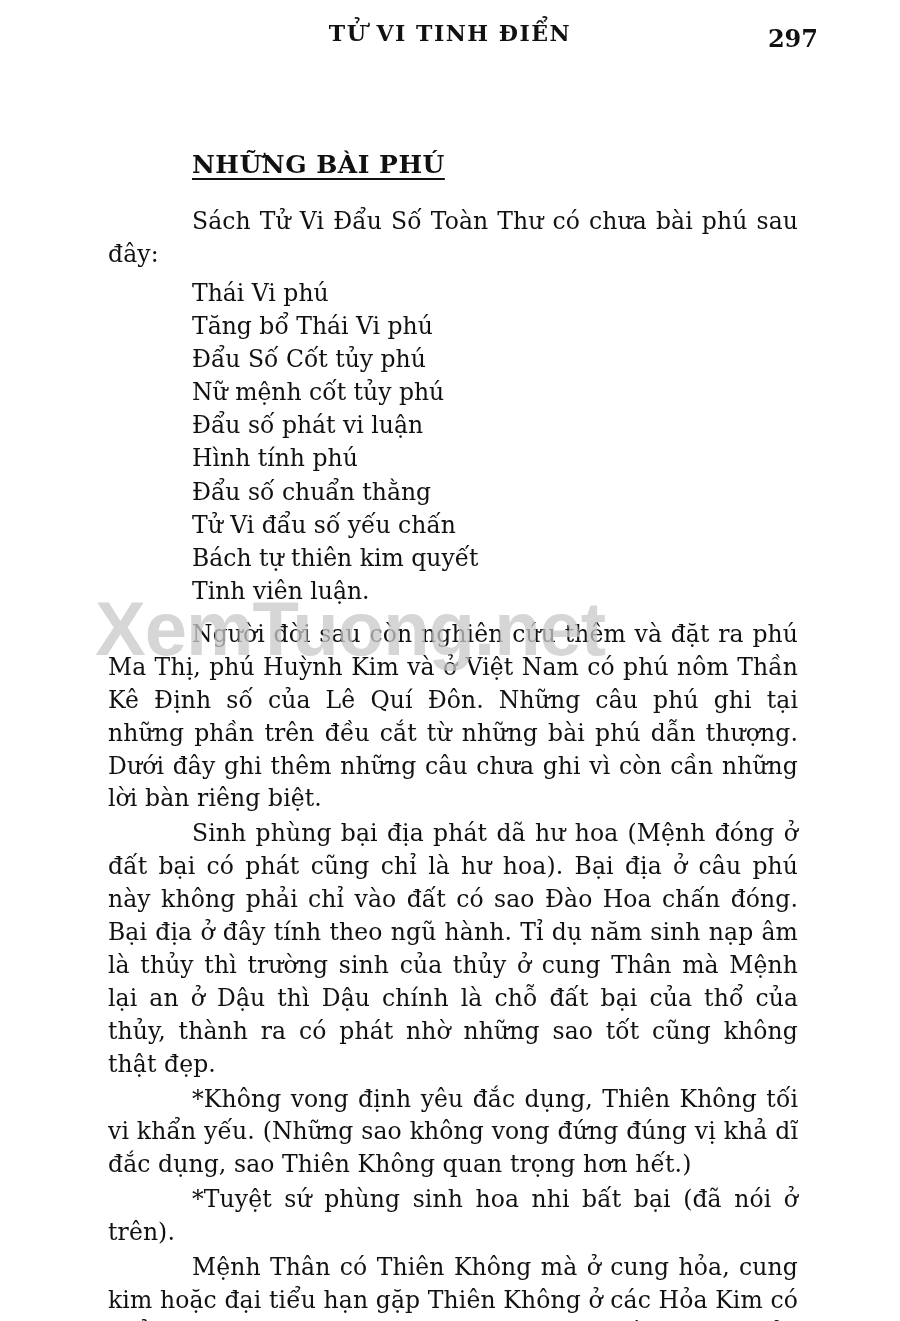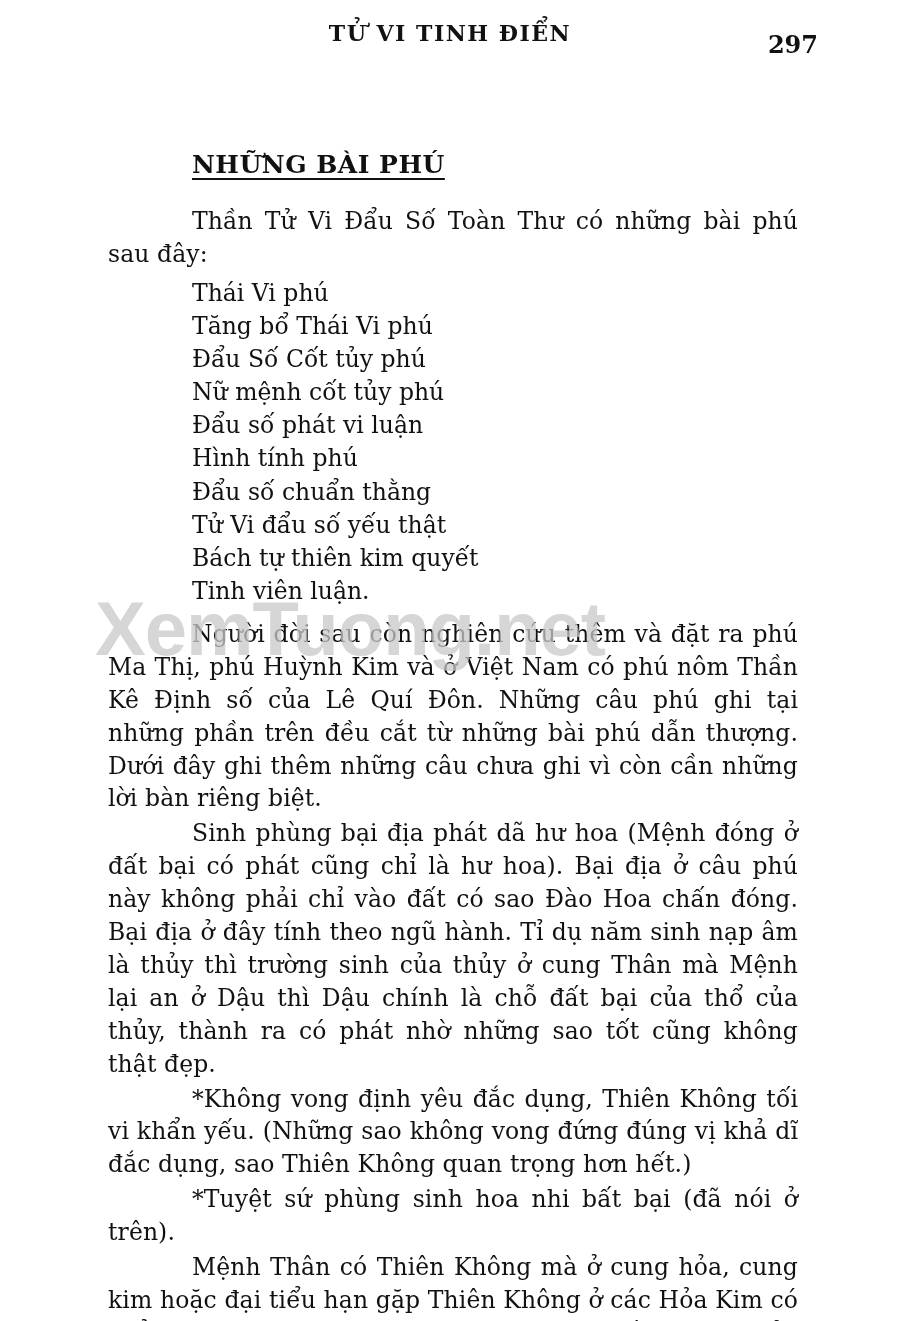--- a/index.html
+++ b/index.html
@@ -35,21 +35,21 @@
     width: 900px;
     text-align: center;
     font-size: 22px;
     letter-spacing: 1.5px;
     font-weight: 600;
     font-family: "DejaVu Serif", serif;
   }
   .head-page {
     position: absolute;
     right: 82px;
-    top: 10px;
+    top: 4px;
     font-size: 24px;
     font-weight: 600;
     font-family: "DejaVu Serif", serif;
   }
   
   .content {
     position: absolute;
     top: 150px;
     left: 108px;
     width: 690px;
@@ -122,31 +122,31 @@
 
   <div class="running-head">
     <div class="head-title">TỬ VI TINH ĐIỂN</div>
     <div class="head-page">297</div>
   </div>
 
   <div class="content">
 
     <div class="section-title">NHỮNG BÀI PHÚ</div>
 
-    <p class="para">Thần Tử Vi Đẩu Số Toàn Thư có những bài phú sau đây:</p>
+    <p class="para">Sách Tử Vi Đẩu Số Toàn Thư có chưa bài phú sau đây:</p>
 
     <ul class="list">
       <li>Thái Vi phú</li>
       <li>Tăng bổ Thái Vi phú</li>
       <li>Đẩu Số Cốt tủy phú</li>
       <li>Nữ mệnh cốt tủy phú</li>
       <li>Đẩu số phát vi luận</li>
       <li>Hình tính phú</li>
       <li>Đẩu số chuẩn thằng</li>
-      <li>Tử Vi đẩu số yếu thật</li>
+      <li>Tử Vi đẩu số yếu chấn</li>
       <li>Bách tự thiên kim quyết</li>
       <li>Tinh viên luận.</li>
     </ul>
 
     <div class="block">
       <p class="para">Người đời sau còn nghiên cứu thêm và đặt ra phú Ma Thị, phú Huỳnh Kim và ở Việt Nam có phú nôm Thần Kê Định số của Lê Quí Đôn. Những câu phú ghi tại những phần trên đều cắt từ những bài phú dẫn thượng. Dưới đây ghi thêm những câu chưa ghi vì còn cần những lời bàn riêng biệt.</p>
       <p class="para">Sinh phùng bại địa phát dã hư hoa (Mệnh đóng ở đất bại có phát cũng chỉ là hư hoa). Bại địa ở câu phú này không phải chỉ vào đất có sao Đào Hoa chấn đóng. Bại địa ở đây tính theo ngũ hành. Tỉ dụ năm sinh nạp âm là thủy thì trường sinh của thủy ở cung Thân mà Mệnh lại an ở Dậu thì Dậu chính là chỗ đất bại của thổ của thủy, thành ra có phát nhờ những sao tốt cũng không thật đẹp.</p>
       <p class="para">*Không vong định yêu đắc dụng, Thiên Không tối vi khẩn yếu. (Những sao không vong đứng đúng vị khả dĩ đắc dụng, sao Thiên Không quan trọng hơn hết.)</p>
       <p class="para">*Tuyệt sứ phùng sinh hoa nhi bất bại (đã nói ở trên).</p>
       <p class="para">Mệnh Thân có Thiên Không mà ở cung hỏa, cung kim hoặc đại tiểu hạn gặp Thiên Không ở các Hỏa Kim có thể phát phúc. Vì kim gặp không thành tiếng vang, hỏa gặp</p>

